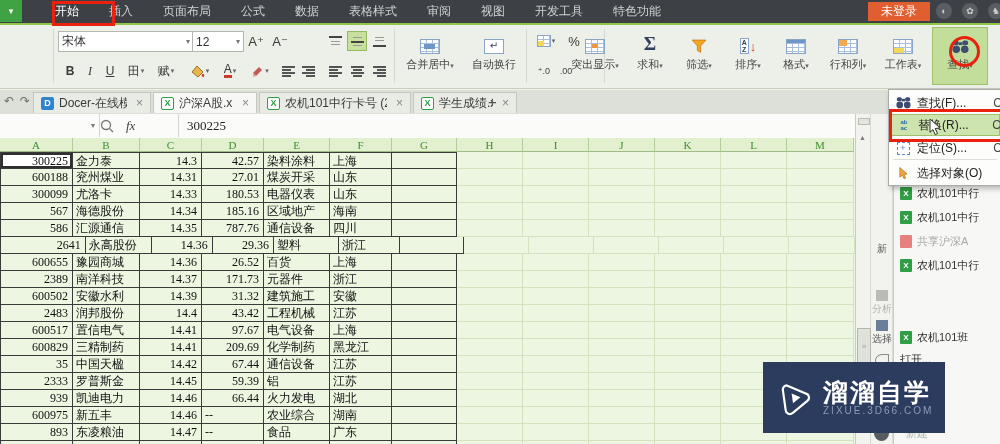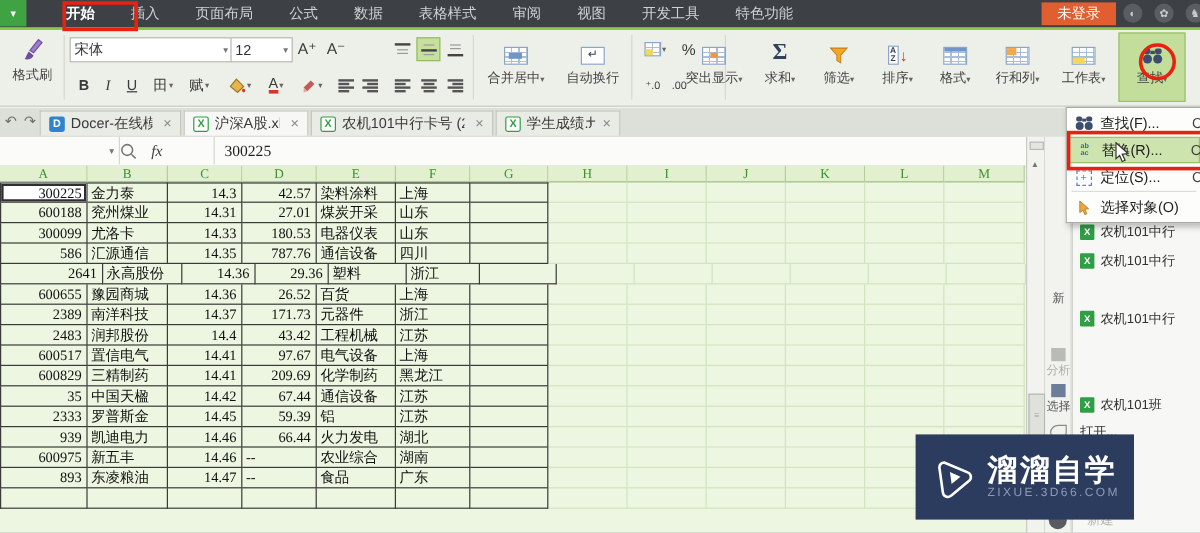--- a/index.html
+++ b/index.html
@@ -5,21 +5,21 @@
   html,body{margin:0;padding:0;background:#888;}
   #app{position:relative;width:1000px;height:444px;overflow:hidden;background:#ecf6e0;
        font-family:"Liberation Sans","DejaVu Sans",sans-serif;font-size:12px;color:#333;
        -webkit-font-smoothing:antialiased;}
   
   .titlebar{position:absolute;left:0;top:0;width:1000px;height:23px;background:#3d4145;display:flex;align-items:center;}
   .wpsbtn{position:absolute;left:0;top:0;width:22px;height:22px;background:#3fa343;color:#fff;font-size:9px;
           display:flex;align-items:center;justify-content:center;}
   .menus{position:absolute;left:55px;top:0;height:23px;display:flex;align-items:center;gap:30px;color:#cfd2d4;font-size:12px;}
   .menus .mi{cursor:default;white-space:nowrap;}
-  .menus .mi.active{color:#fff;font-weight:bold;}
+  .menus .mi.active{color:#fff;font-weight:normal;}
   .login{position:absolute;left:868px;top:2px;width:62px;height:19px;background:#e05e30;color:#fff;
          font-size:12px;display:flex;align-items:center;justify-content:center;}
   .tbicons{position:absolute;left:936px;top:3px;display:flex;gap:10px;}
   .tbico{width:16px;height:16px;border-radius:50%;background:#5a5e62;color:#c9ccce;font-size:9px;
          display:flex;align-items:center;justify-content:center;}
   .greenline{position:absolute;left:0;top:23px;width:1000px;height:2px;background:#8fc645;}
   
   .ribbon{position:absolute;left:0;top:25px;width:1000px;height:63px;background:#edefe9;border-bottom:1px solid #c9cbc5;}
   .vdiv{position:absolute;top:4px;width:1px;height:54px;background:#d6d8d2;}
   .fpaint{position:absolute;left:4px;top:3px;width:46px;height:57px;text-align:center;font-size:11px;color:#444;}
@@ -165,27 +165,20 @@
     <div class="login">未登录</div>
     <div class="tbicons">
       <span class="tbico">◐</span>
       <span class="tbico">✿</span>
       <span class="tbico">♞</span>
     </div>
   </div>
   <div class="greenline"></div>
 
   <div class="ribbon">
-    <div class="fpaint">
-      <svg width="22" height="24" viewBox="0 0 22 24">
-        <path d="M9 12 L16 3 L19 5.5 L12 14 Z" fill="#9b7fc5" stroke="#6f4ba3" stroke-width="1"></path>
-        <path d="M8 13 l4 3.2 c-1.2 2.6 -4.5 4 -7.5 3 1.4-1.4 1.6-3.8 3.5-6.2z" fill="#6f4ba3"></path>
-      </svg>
-      <span>格式刷</span>
-    </div>
     <div class="vdiv" style="left:53px"></div>
 
     <div class="selbox" style="left:58px;top:6px;width:128px">
       <span>宋体</span>
       <span class="car">▾</span>
     </div>
     <div class="selbox" style="left:192px;top:6px;width:44px">
       <span>12</span>
       <span class="car">▾</span>
     </div>
@@ -423,20 +416,35 @@
         <div class="dcell bd al" style="width:62px">山东</div>
         <div class="dcell bd" style="width:65px"></div>
         <div class="dcell" style="width:66px"></div>
         <div class="dcell" style="width:66px"></div>
         <div class="dcell" style="width:66px"></div>
         <div class="dcell" style="width:66px"></div>
         <div class="dcell" style="width:66px"></div>
         <div class="dcell" style="width:67px"></div>
       </div>
       <div class="drow">
+        <div class="dcell bd bl ar" style="width:73px">567</div>
+        <div class="dcell bd al" style="width:67px">海德股份</div>
+        <div class="dcell bd ar" style="width:62px">14.34</div>
+        <div class="dcell bd ar" style="width:62px">185.16</div>
+        <div class="dcell bd al" style="width:66px">区域地产</div>
+        <div class="dcell bd al" style="width:62px">海南</div>
+        <div class="dcell bd" style="width:65px"></div>
+        <div class="dcell" style="width:66px"></div>
+        <div class="dcell" style="width:66px"></div>
+        <div class="dcell" style="width:66px"></div>
+        <div class="dcell" style="width:66px"></div>
+        <div class="dcell" style="width:66px"></div>
+        <div class="dcell" style="width:67px"></div>
+      </div>
+      <div class="drow">
         <div class="dcell bd bl ar" style="width:73px">586</div>
         <div class="dcell bd al" style="width:67px">汇源通信</div>
         <div class="dcell bd ar" style="width:62px">14.35</div>
         <div class="dcell bd ar" style="width:62px">787.76</div>
         <div class="dcell bd al" style="width:66px">通信设备</div>
         <div class="dcell bd al" style="width:62px">四川</div>
         <div class="dcell bd" style="width:65px"></div>
         <div class="dcell" style="width:66px"></div>
         <div class="dcell" style="width:66px"></div>
         <div class="dcell" style="width:66px"></div>
@@ -474,20 +482,35 @@
         <div class="dcell" style="width:66px"></div>
         <div class="dcell" style="width:67px"></div>
       </div>
       <div class="drow">
         <div class="dcell bd bl ar" style="width:73px">2389</div>
         <div class="dcell bd al" style="width:67px">南洋科技</div>
         <div class="dcell bd ar" style="width:62px">14.37</div>
         <div class="dcell bd ar" style="width:62px">171.73</div>
         <div class="dcell bd al" style="width:66px">元器件</div>
         <div class="dcell bd al" style="width:62px">浙江</div>
+        <div class="dcell bd" style="width:65px"></div>
+        <div class="dcell" style="width:66px"></div>
+        <div class="dcell" style="width:66px"></div>
+        <div class="dcell" style="width:66px"></div>
+        <div class="dcell" style="width:66px"></div>
+        <div class="dcell" style="width:66px"></div>
+        <div class="dcell" style="width:67px"></div>
+      </div>
+      <div class="drow">
+        <div class="dcell bd bl ar" style="width:73px">600502</div>
+        <div class="dcell bd al" style="width:67px">安徽水利</div>
+        <div class="dcell bd ar" style="width:62px">14.39</div>
+        <div class="dcell bd ar" style="width:62px">31.32</div>
+        <div class="dcell bd al" style="width:66px">建筑施工</div>
+        <div class="dcell bd al" style="width:62px">安徽</div>
         <div class="dcell bd" style="width:65px"></div>
         <div class="dcell" style="width:66px"></div>
         <div class="dcell" style="width:66px"></div>
         <div class="dcell" style="width:66px"></div>
         <div class="dcell" style="width:66px"></div>
         <div class="dcell" style="width:66px"></div>
         <div class="dcell" style="width:67px"></div>
       </div>
       <div class="drow">
         <div class="dcell bd bl ar" style="width:73px">2483</div>
@@ -644,20 +667,24 @@
   <div class="rightpanel" id="rpanel">
     <div class="openrow">打开...</div>
     <div class="newrow">新建</div>
   <div class="fitem" style="top: 70px;">
         <span class="fpage g">X</span>
         <span>农机101中行</span>
       </div>
       <div class="fitem" style="top: 94px;">
         <span class="fpage g">X</span>
         <span>农机101中行</span>
+      </div>
+      <div class="fitem dis" style="top: 118px;">
+        <span class="fpage r"></span>
+        <span>共享沪深A</span>
       </div>
       <div class="fitem" style="top: 142px;">
         <span class="fpage g">X</span>
         <span>农机101中行</span>
       </div>
       <div class="fitem" style="top: 214px;">
         <span class="fpage g">X</span>
         <span>农机101班</span>
       </div>
     </div>

